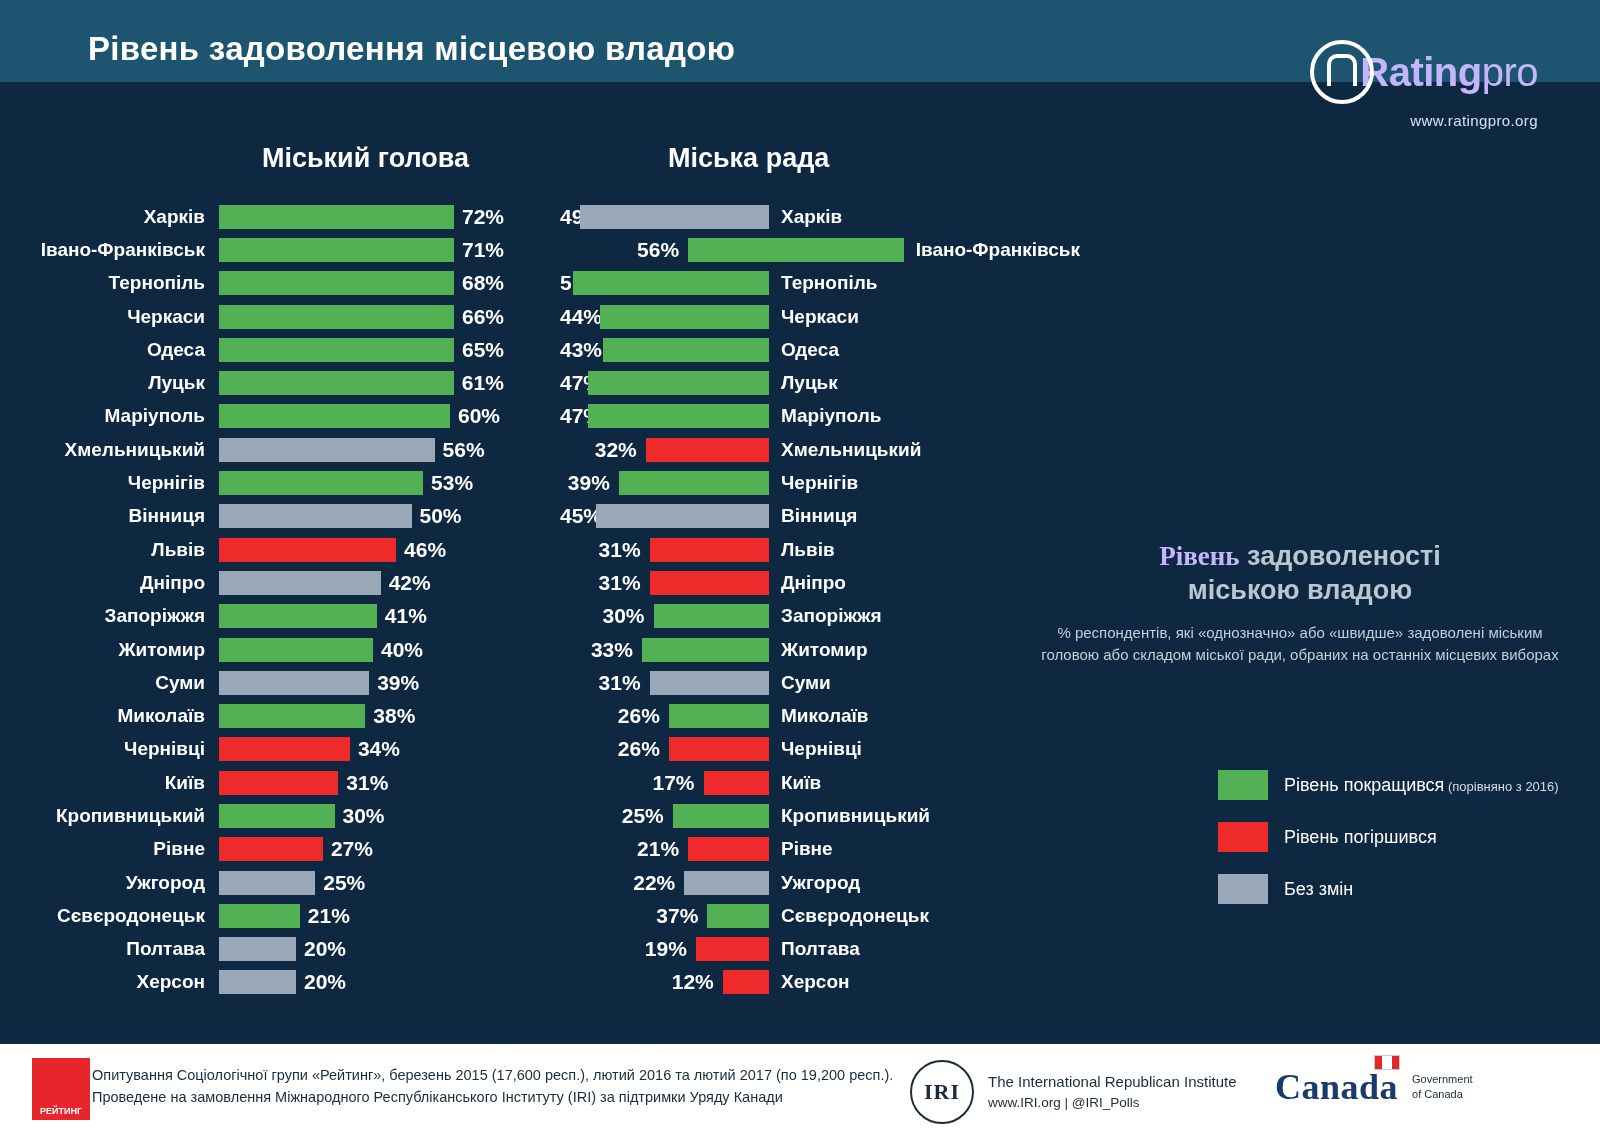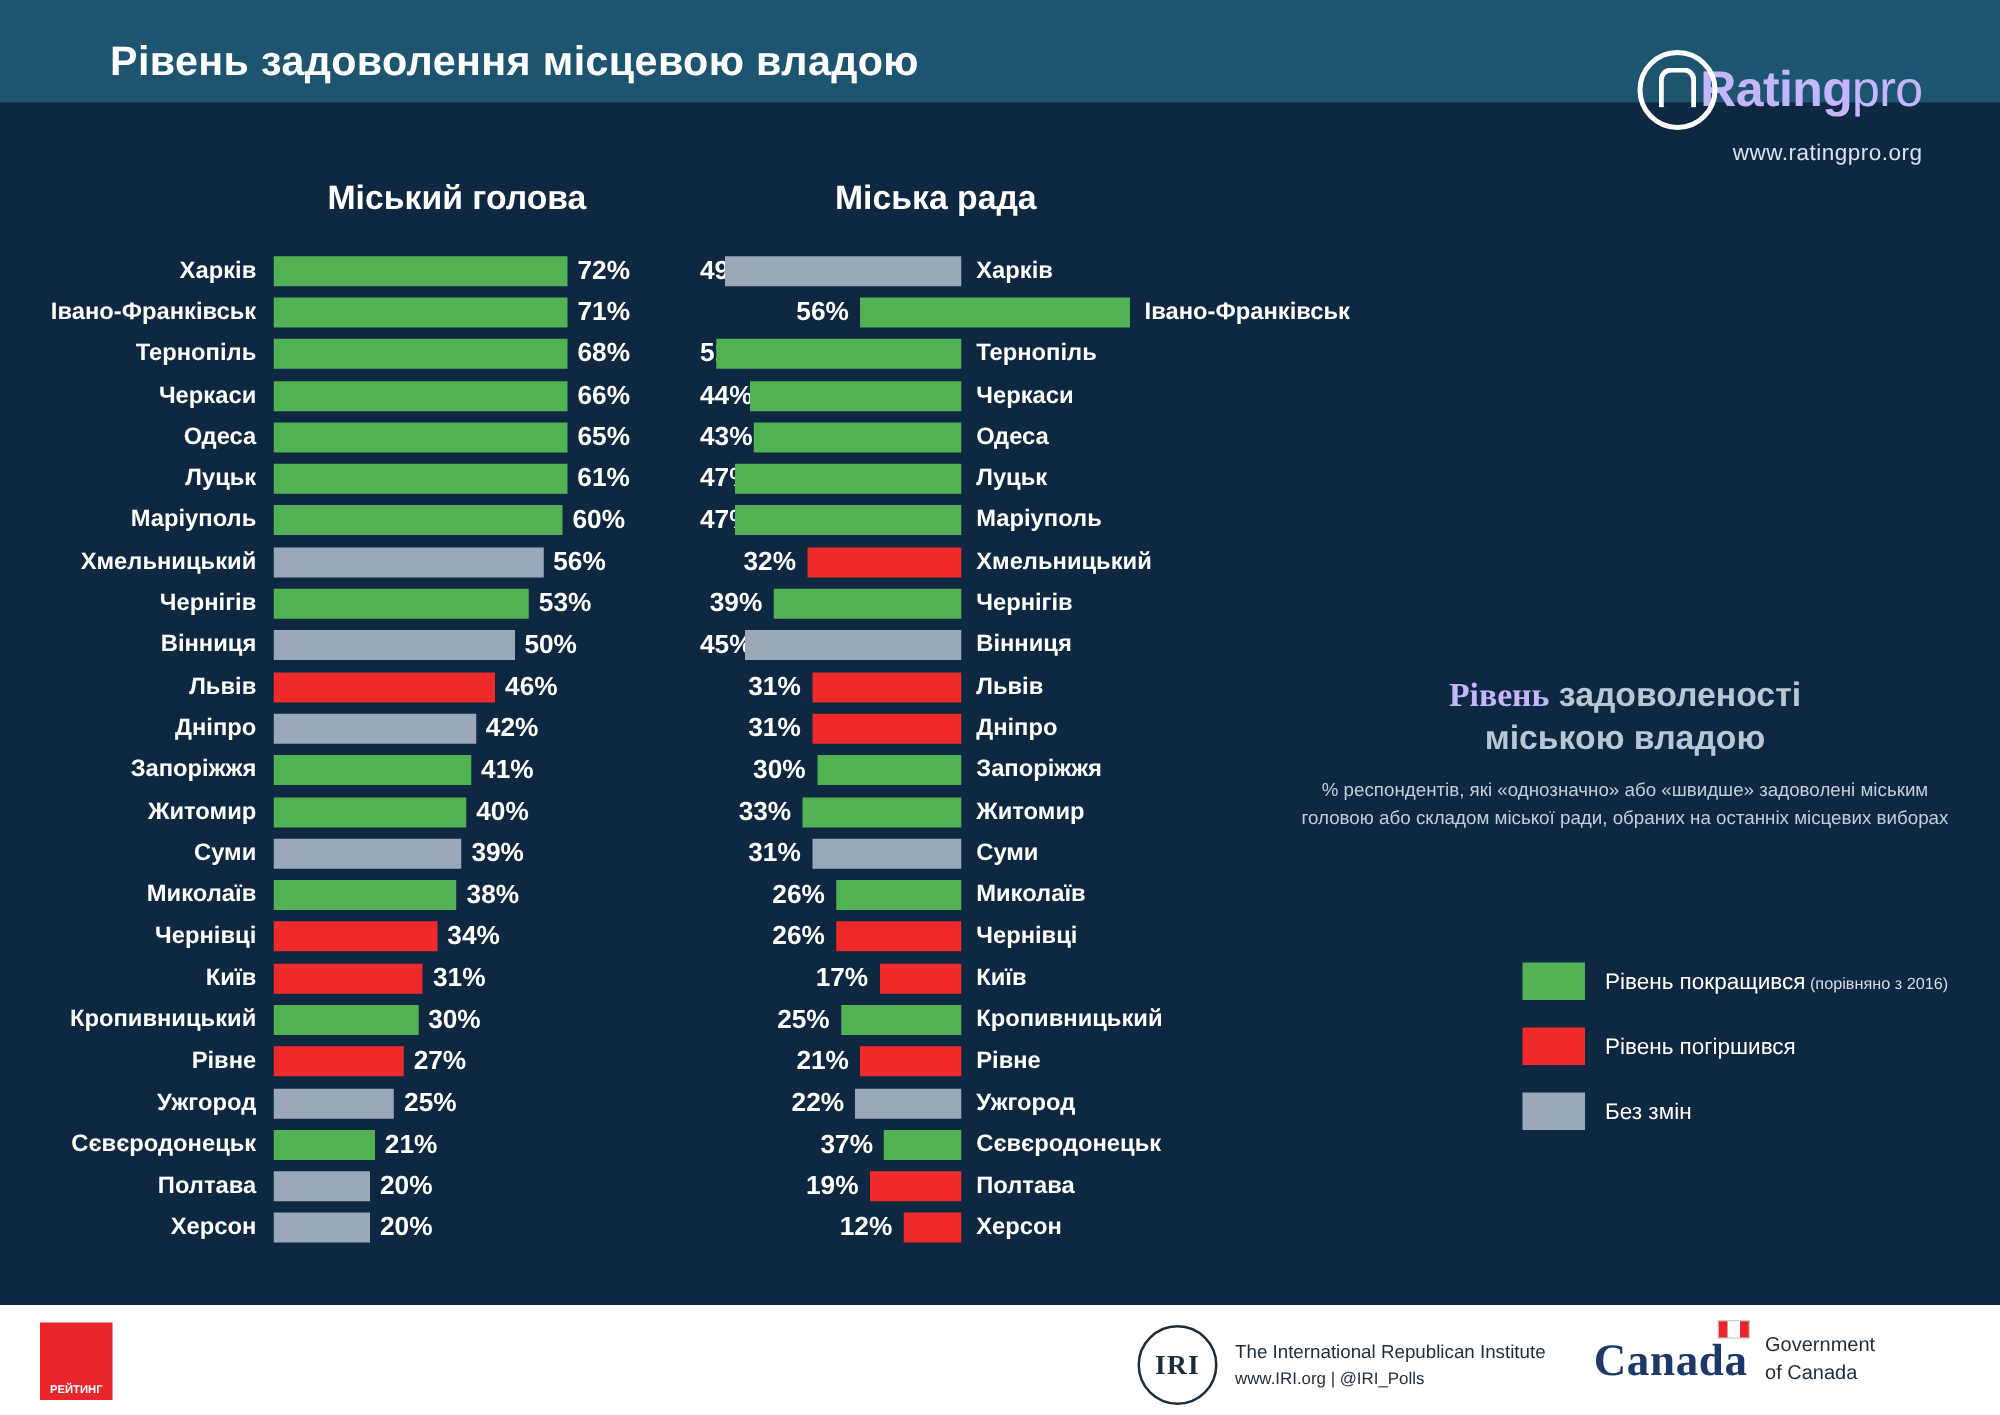--- a/index.html
+++ b/index.html
@@ -31,21 +31,21 @@
   .logo-circle::after{
     content:"";position:absolute;left:13px;top:10px;width:22px;height:28px;
     border:4px solid #ffffff;border-radius:10px 10px 0 0;border-bottom:none;
   }
   .logo-text{
     font-size:40px;font-weight:bold;color:#c4b5fd;line-height:1;
     letter-spacing:-0.5px;
   }
   .logo-text .pro{font-weight:normal;}
   .logo-url{
-    font-size:18px;color:#d8e4ec;margin-top:8px;letter-spacing:0.4px;
+    font-size:15px;color:#d8e4ec;margin-top:8px;letter-spacing:0.4px;
   }
 
   .col-title{
     position:absolute;font-size:27px;font-weight:bold;color:#ffffff;
   }
   #title-mayor{left:262px;top:143px;}
   #title-council{left:668px;top:143px;}
 
   .chart{position:absolute;}
   #chart-mayor{left:0;top:200px;width:600px;}
@@ -132,21 +132,21 @@
   .canada-flag{
     position:absolute;right:-2px;top:-11px;width:26px;height:15px;background:#ffffff;
     border:1px solid #cccccc;box-sizing:border-box;
   }
   .canada-flag::before,.canada-flag::after{
     content:"";position:absolute;top:0;width:7px;height:13px;background:#e8252a;
   }
   .canada-flag::before{left:0;}
   .canada-flag::after{right:0;}
   .canada-gov{
-    margin-left:14px;font-size:16px;color:#1b2c3a;line-height:1.35;
+    margin-left:14px;font-size:11px;color:#1b2c3a;line-height:1.35;
   }
 </style>
 </head>
 <body>
 
 <div class="header-bar"></div>
 <div class="header-title">Рівень задоволення місцевою владою</div>
 
 <div class="logo-wrap">
   <div class="logo-row">
@@ -521,20 +521,24 @@
       <div class="legend-lbl">Рівень погіршився</div>
     </div>
     <div class="legend-row">
       <div class="legend-sw" style="background: rgb(154, 168, 184);"></div>
       <div class="legend-lbl">Без змін</div>
     </div>
   </div>
 
 <div class="footer">
   <div class="rating-logo">РЕЙТИНГ</div>
+  <div class="footer-text">
+    <div>Опитування Соціологічної групи «Рейтинг», березень 2015 (17,600 респ.), лютий 2016 та лютий 2017 (по 19,200 респ.).</div>
+    <div>Проведене на замовлення Міжнародного Республіканського Інституту (IRI) за підтримки Уряду Канади</div>
+  </div>
   <div class="iri">
     <div class="iri-seal">IRI</div>
     <div class="iri-text">
       <div>The International Republican Institute</div>
       <div class="l2">www.IRI.org | @IRI_Polls</div>
     </div>
   </div>
   <div class="canada">
     <div class="canada-word">
       <span>Canada</span>

